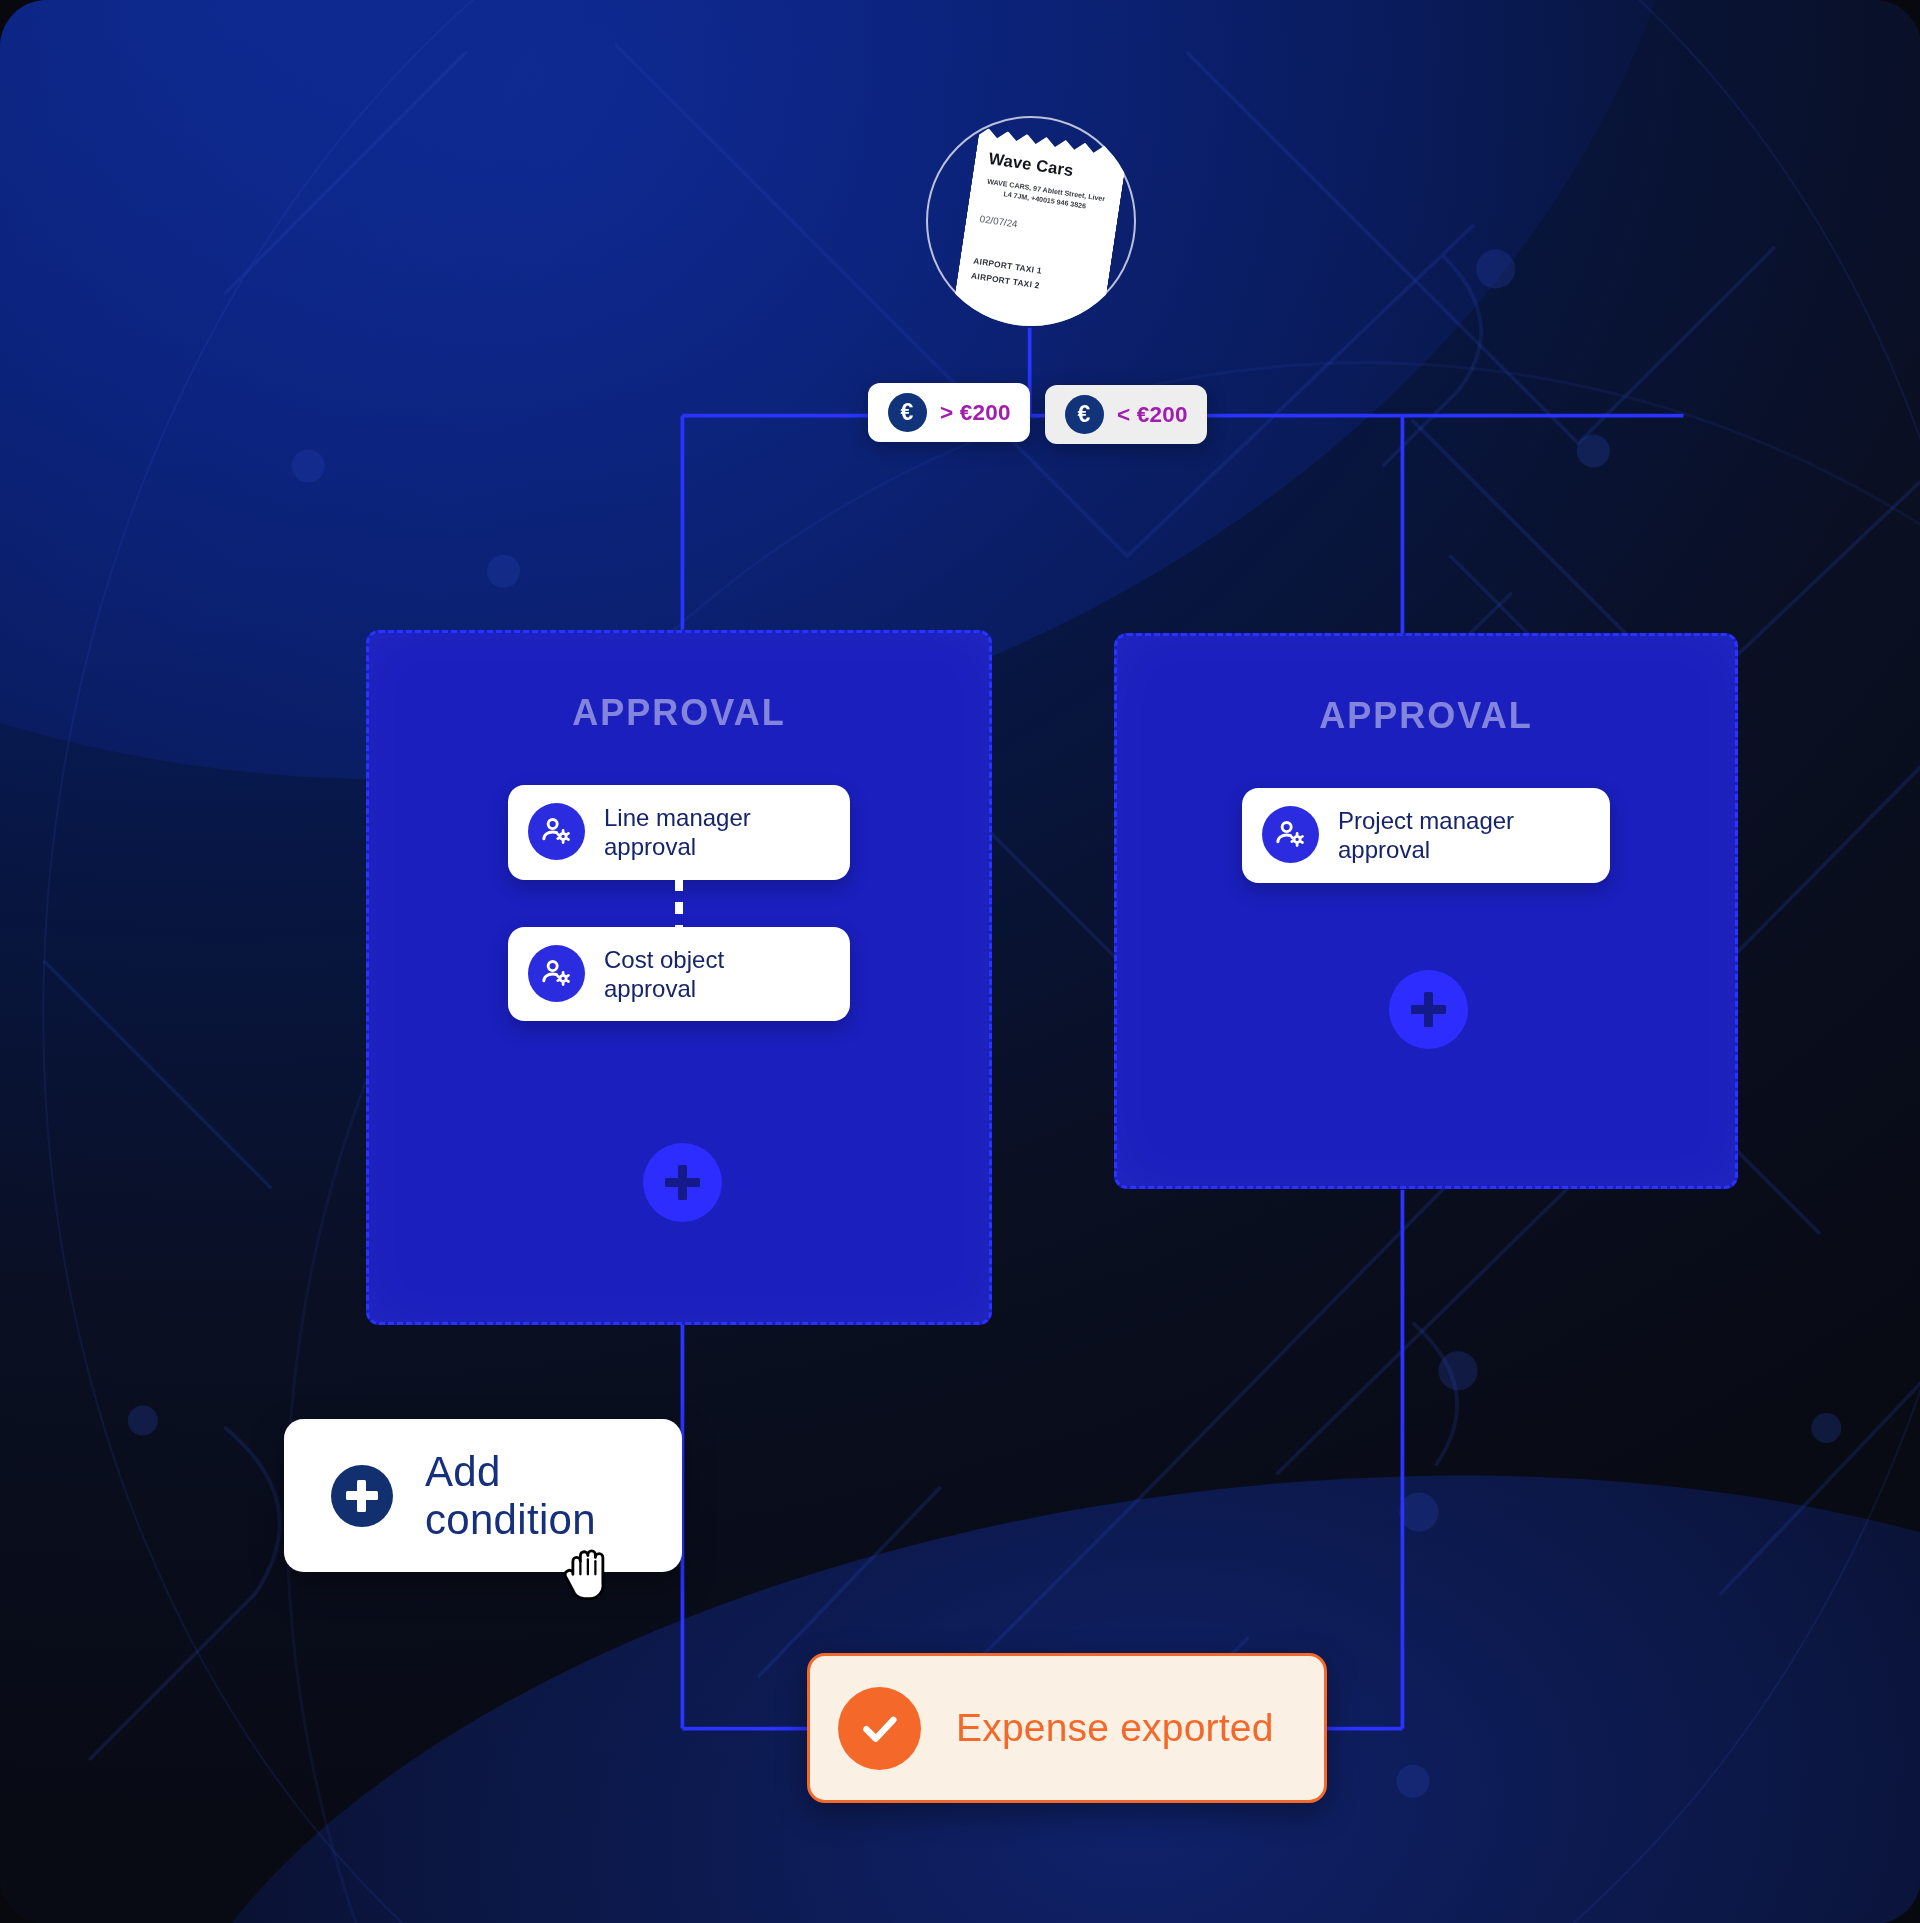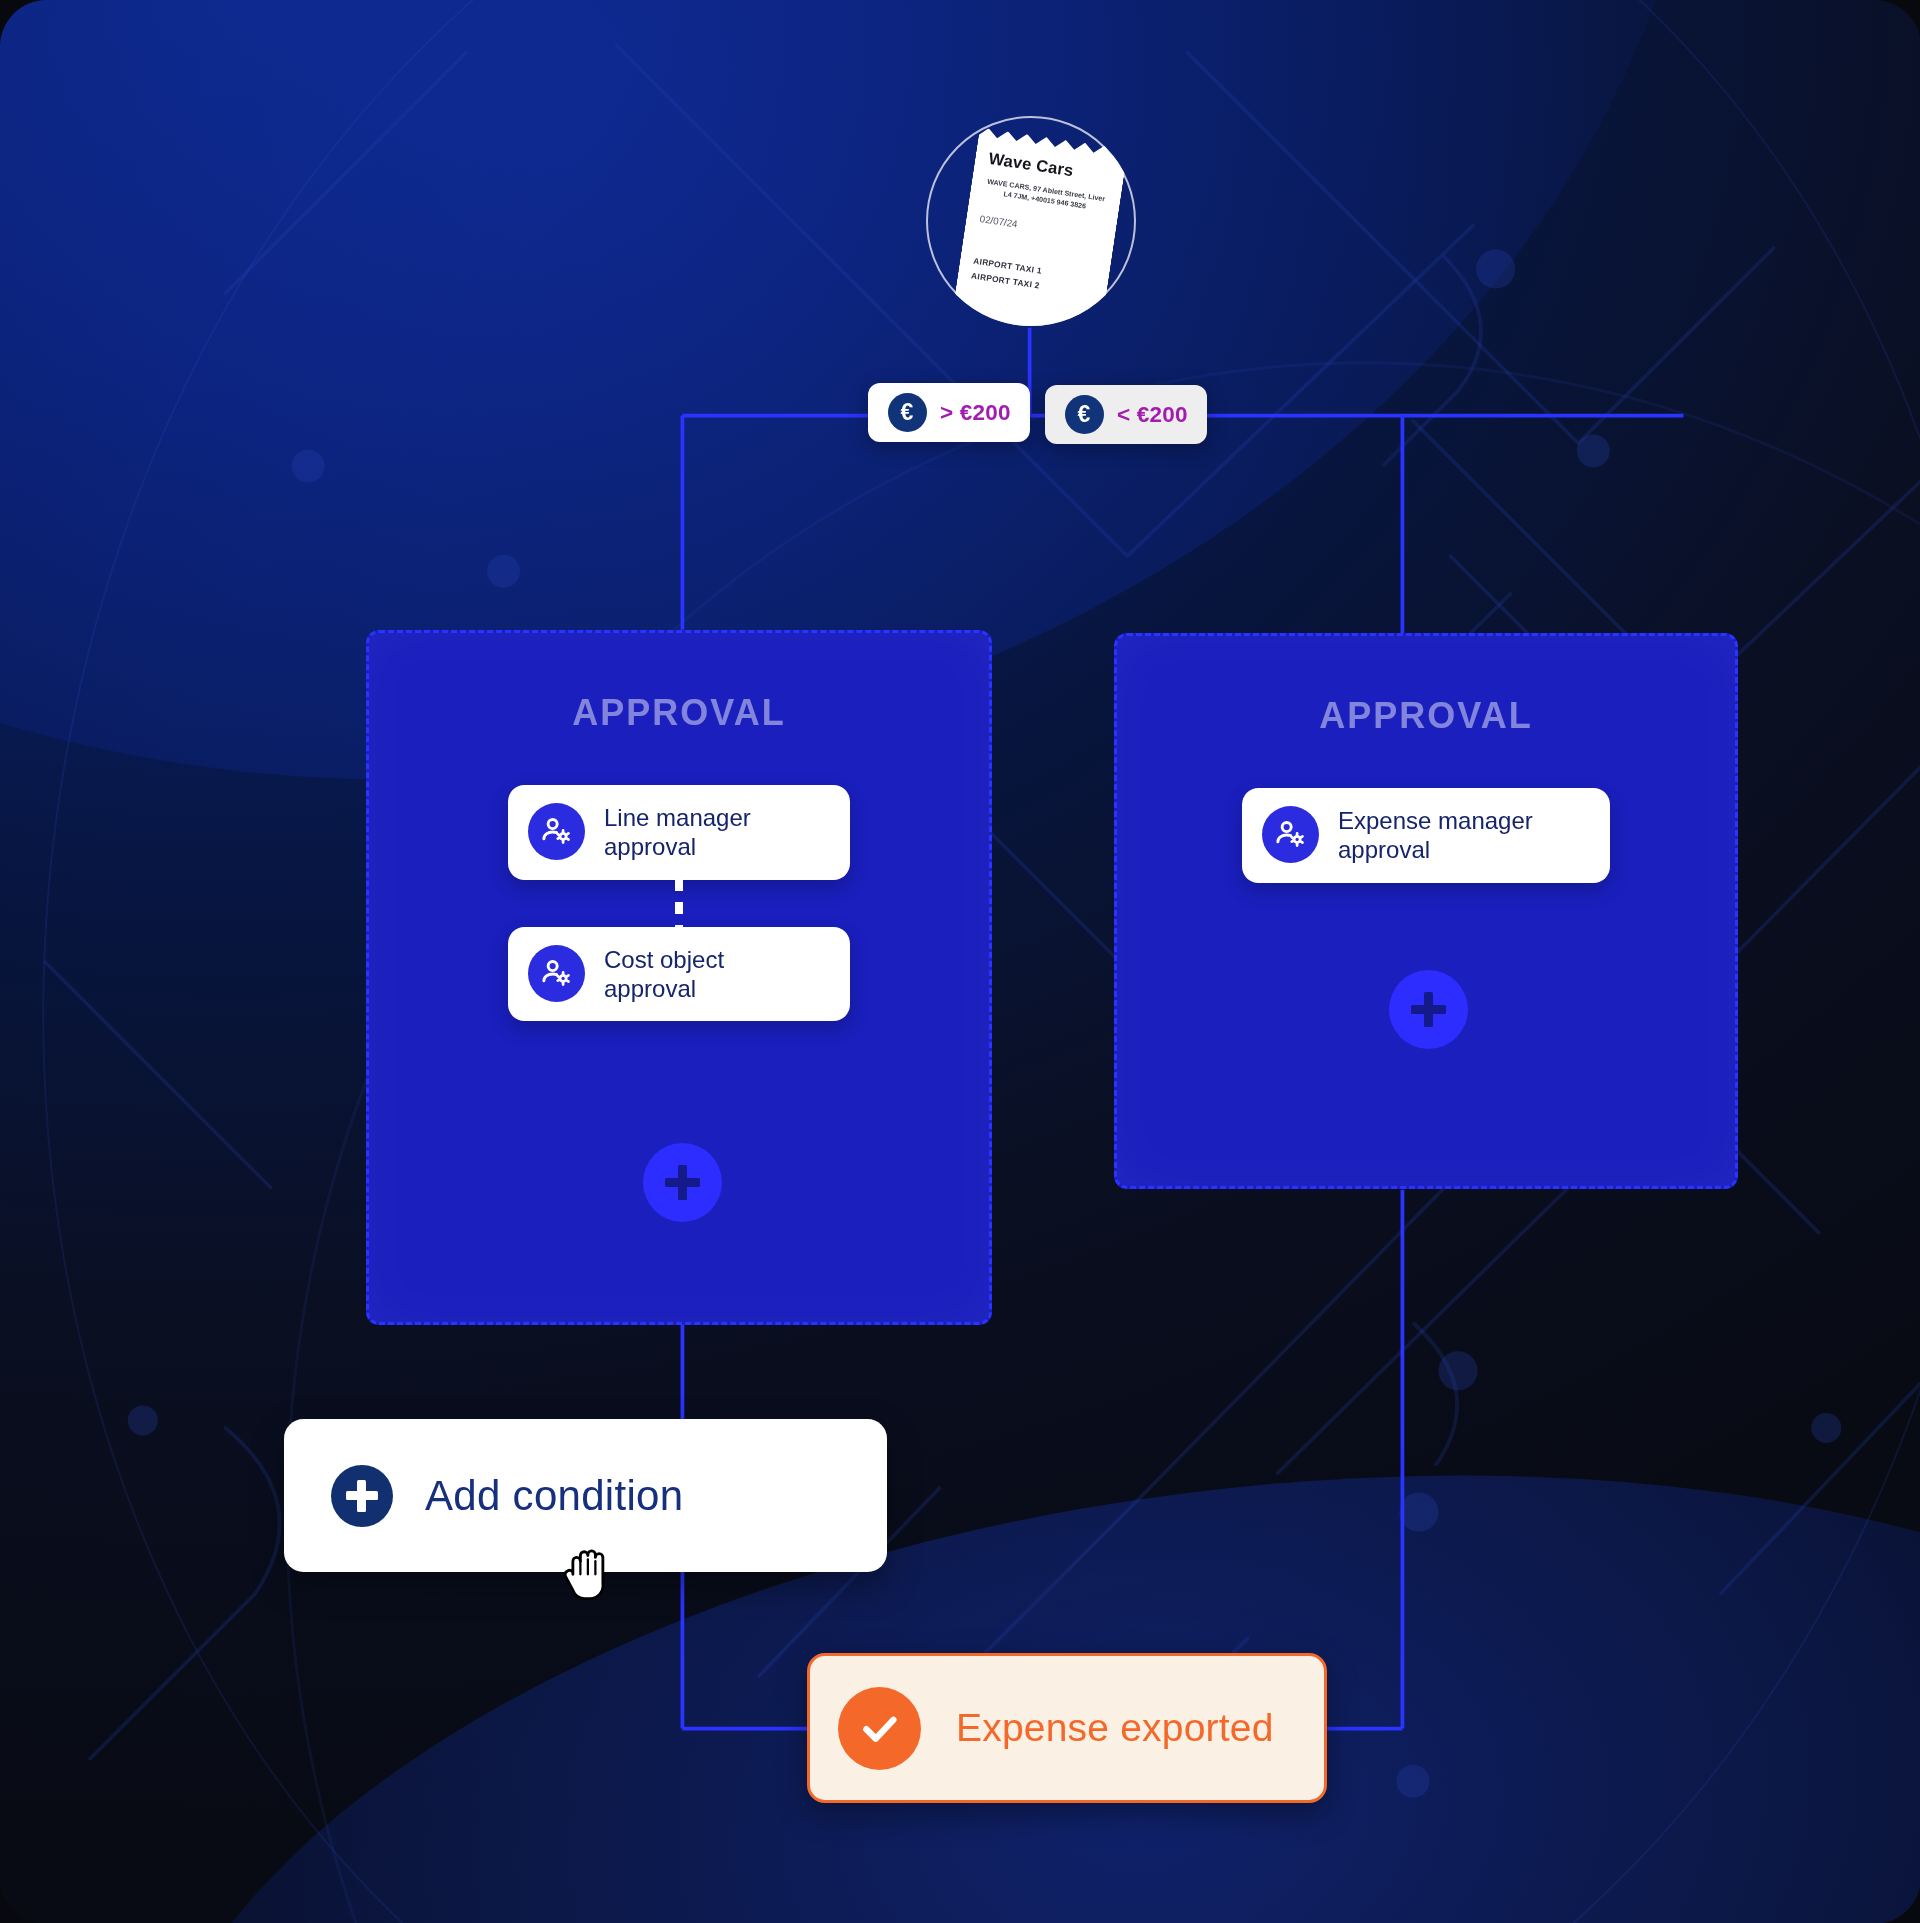--- a/index.html
+++ b/index.html
@@ -167,21 +167,21 @@
   .plus-glyph-dark { position:relative; width:35px; height:35px; }
   .plus-glyph-dark::before, .plus-glyph-dark::after {
     content:""; position:absolute; background:#141a8a; border-radius:1.5px;
   }
   .plus-glyph-dark::before { left:0; top:12.8px; width:35px; height:9px; }
   .plus-glyph-dark::after  { top:0; left:12.8px; width:9px; height:35px; }
 
   
   #add-condition-button {
     position:absolute; left:284px; top:1419px;
-    width:603px; height:153px;
+    width:398px; height:153px;
     background:#fff;
     border-radius:19.5px;
     display:flex; align-items:center; gap:32px;
     padding-left:47px;
     box-shadow: 0 13.5px 33px rgba(0,0,0,.34);
   }
   .plus-circle-navy {
     width:62px; height:62px; border-radius:50%;
     background:#123070;
     display:flex; align-items:center; justify-content:center;
@@ -347,21 +347,21 @@
     <div class="steps">
       <div class="step-card wide">
         <span class="step-icon">
           <svg width="33" height="33" viewBox="0 0 24 24" fill="none">
             <circle cx="9.2" cy="6.6" r="3.3" stroke="#fff" stroke-width="2.1"></circle>
             <path d="M2.8 17.4c0-3.1 2.9-5 6.4-5 1.1 0 2.1.2 3 .5" stroke="#fff" stroke-width="2.1" stroke-linecap="round"></path>
             <circle cx="16.8" cy="15.6" r="2.2" stroke="#fff" stroke-width="2"></circle>
             <path d="M16.8 11.2v1.3M16.8 18.7v1.3M20.7 13.4l-1.1.65M14 16.55l-1.1.65M20.7 17.8l-1.1-.65M14 14.65l-1.1-.65" stroke="#fff" stroke-width="2" stroke-linecap="round"></path>
           </svg>
         </span>
-        <span class="step-label" style="white-space:pre-line">Expense manager
+        <span class="step-label" style="white-space:pre-line">Project manager
 approval</span>
       </div>
     </div>
     <div class="plus-circle-card" style="left:272px; top:334px;">
       <span class="plus-glyph-dark"></span>
     </div>
   </div>
 
   <div id="add-condition-button">
     <span class="plus-circle-navy">

